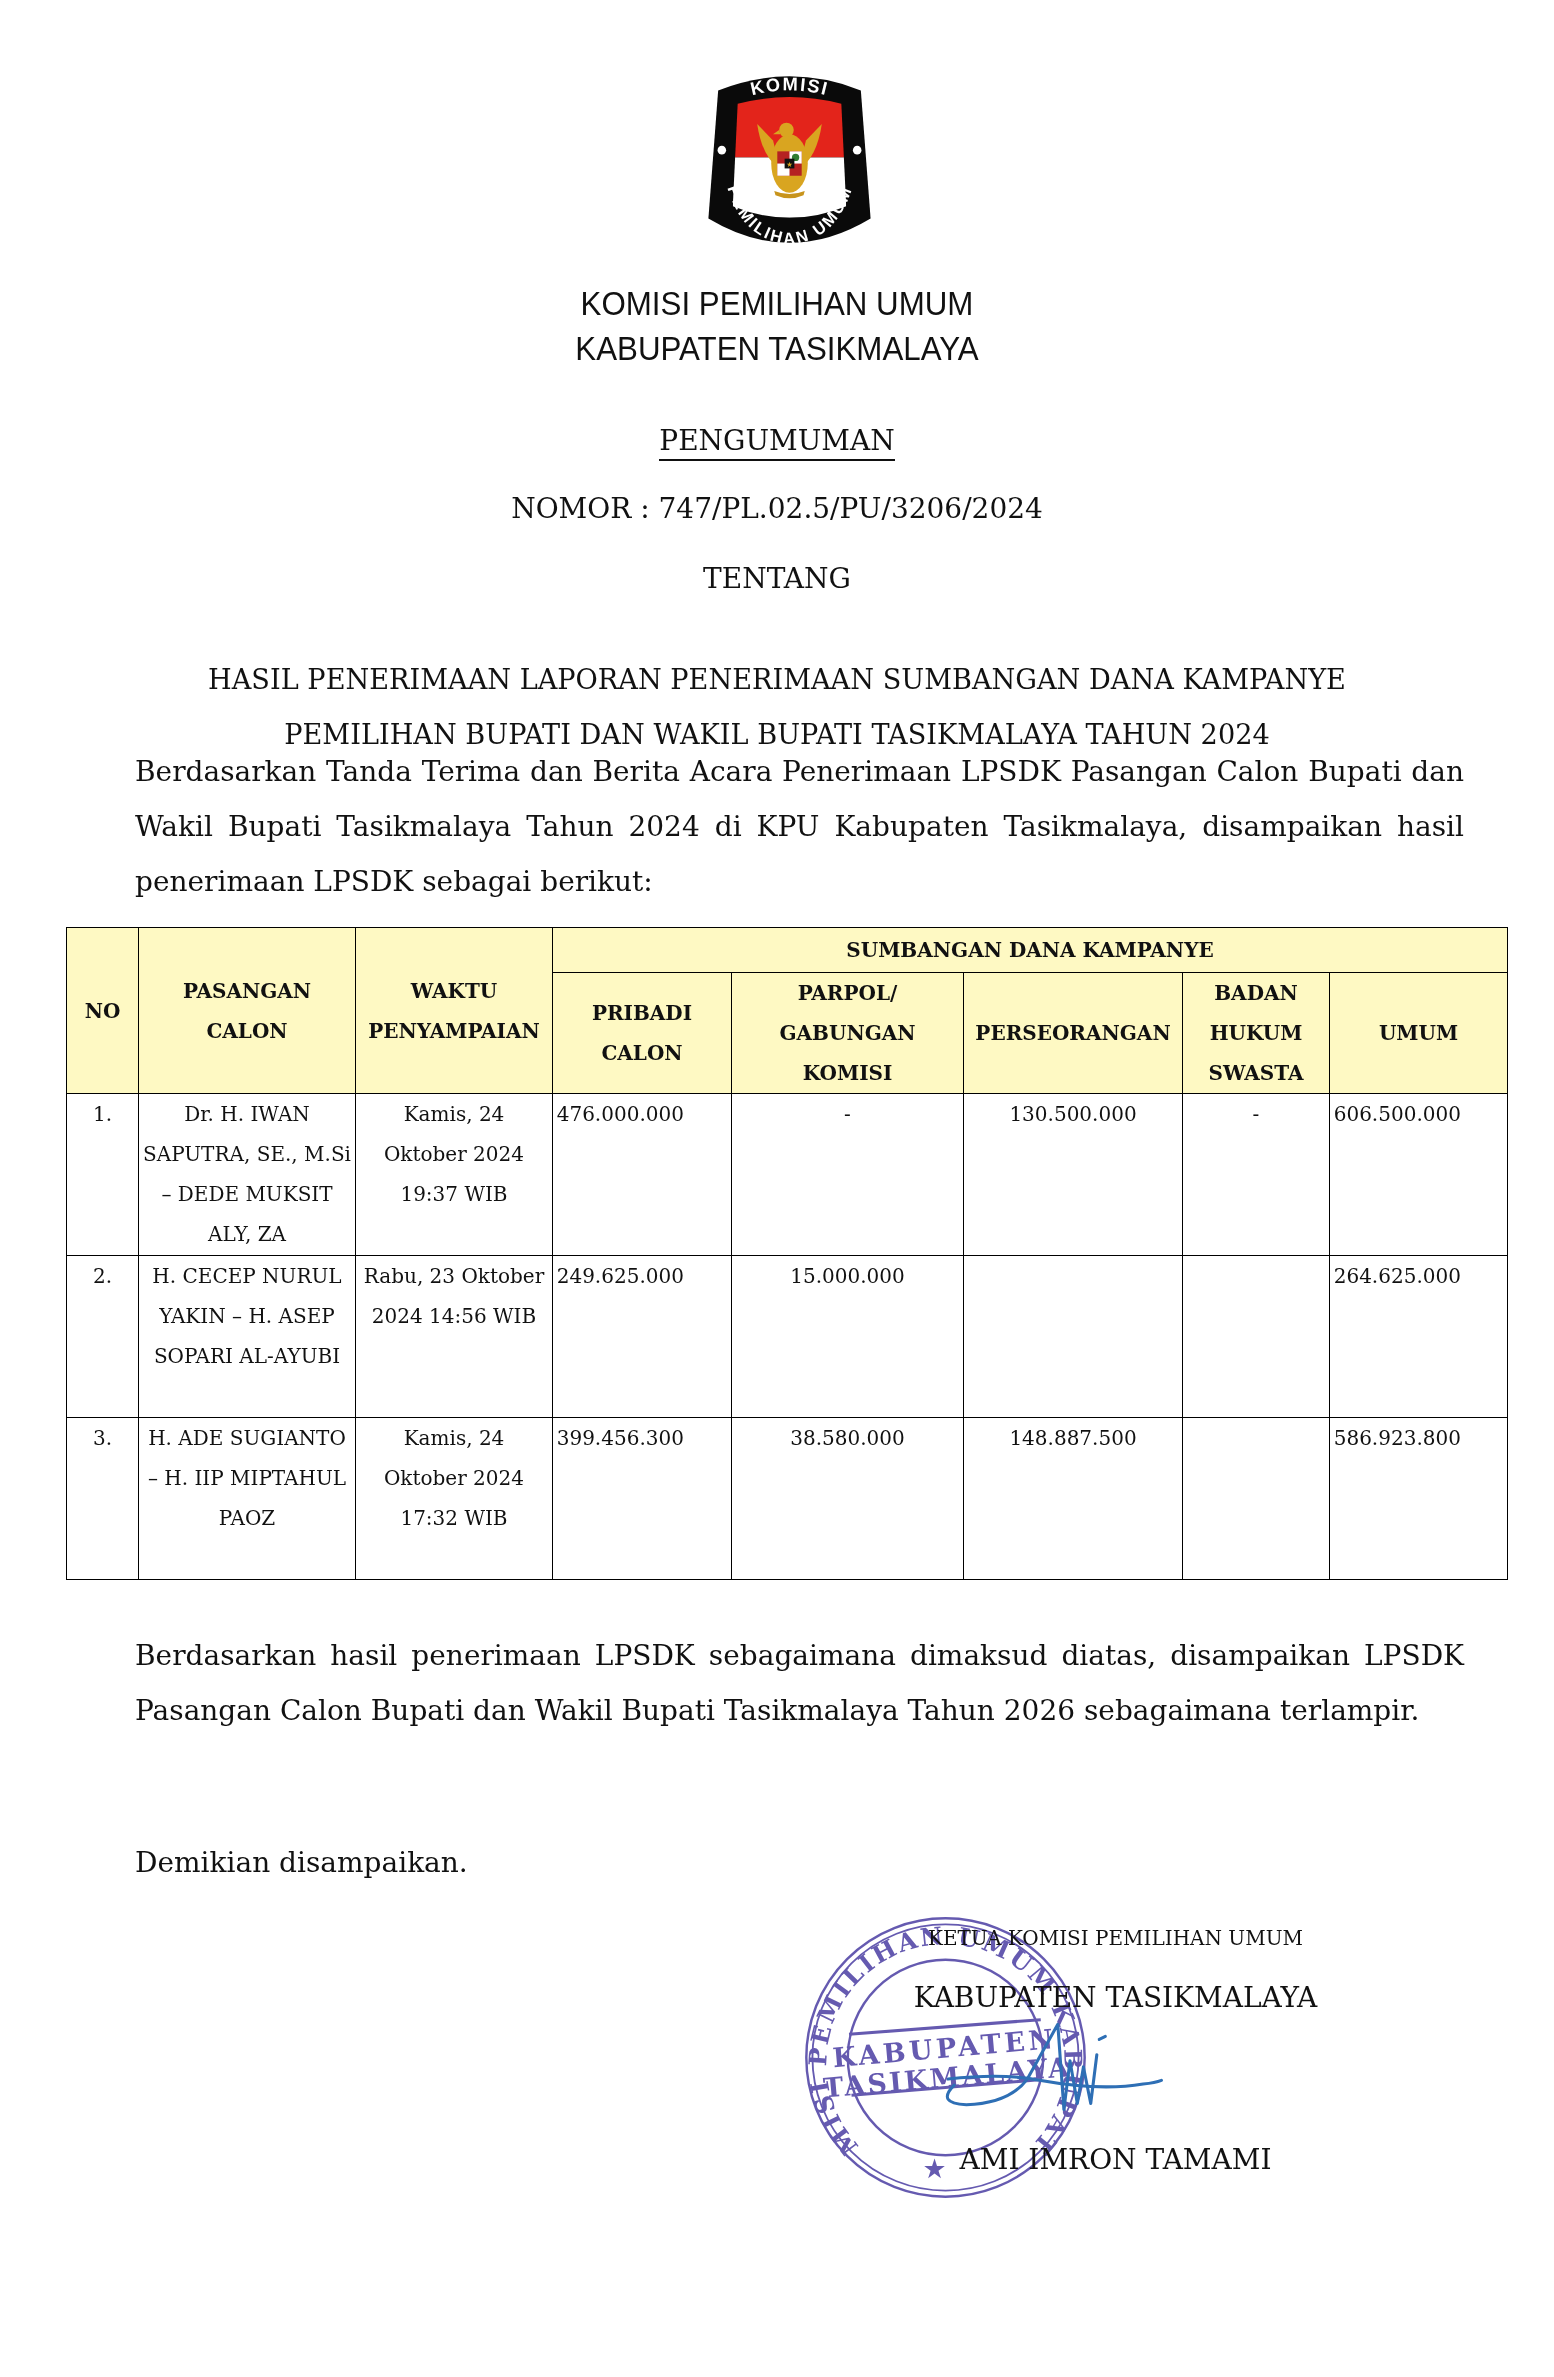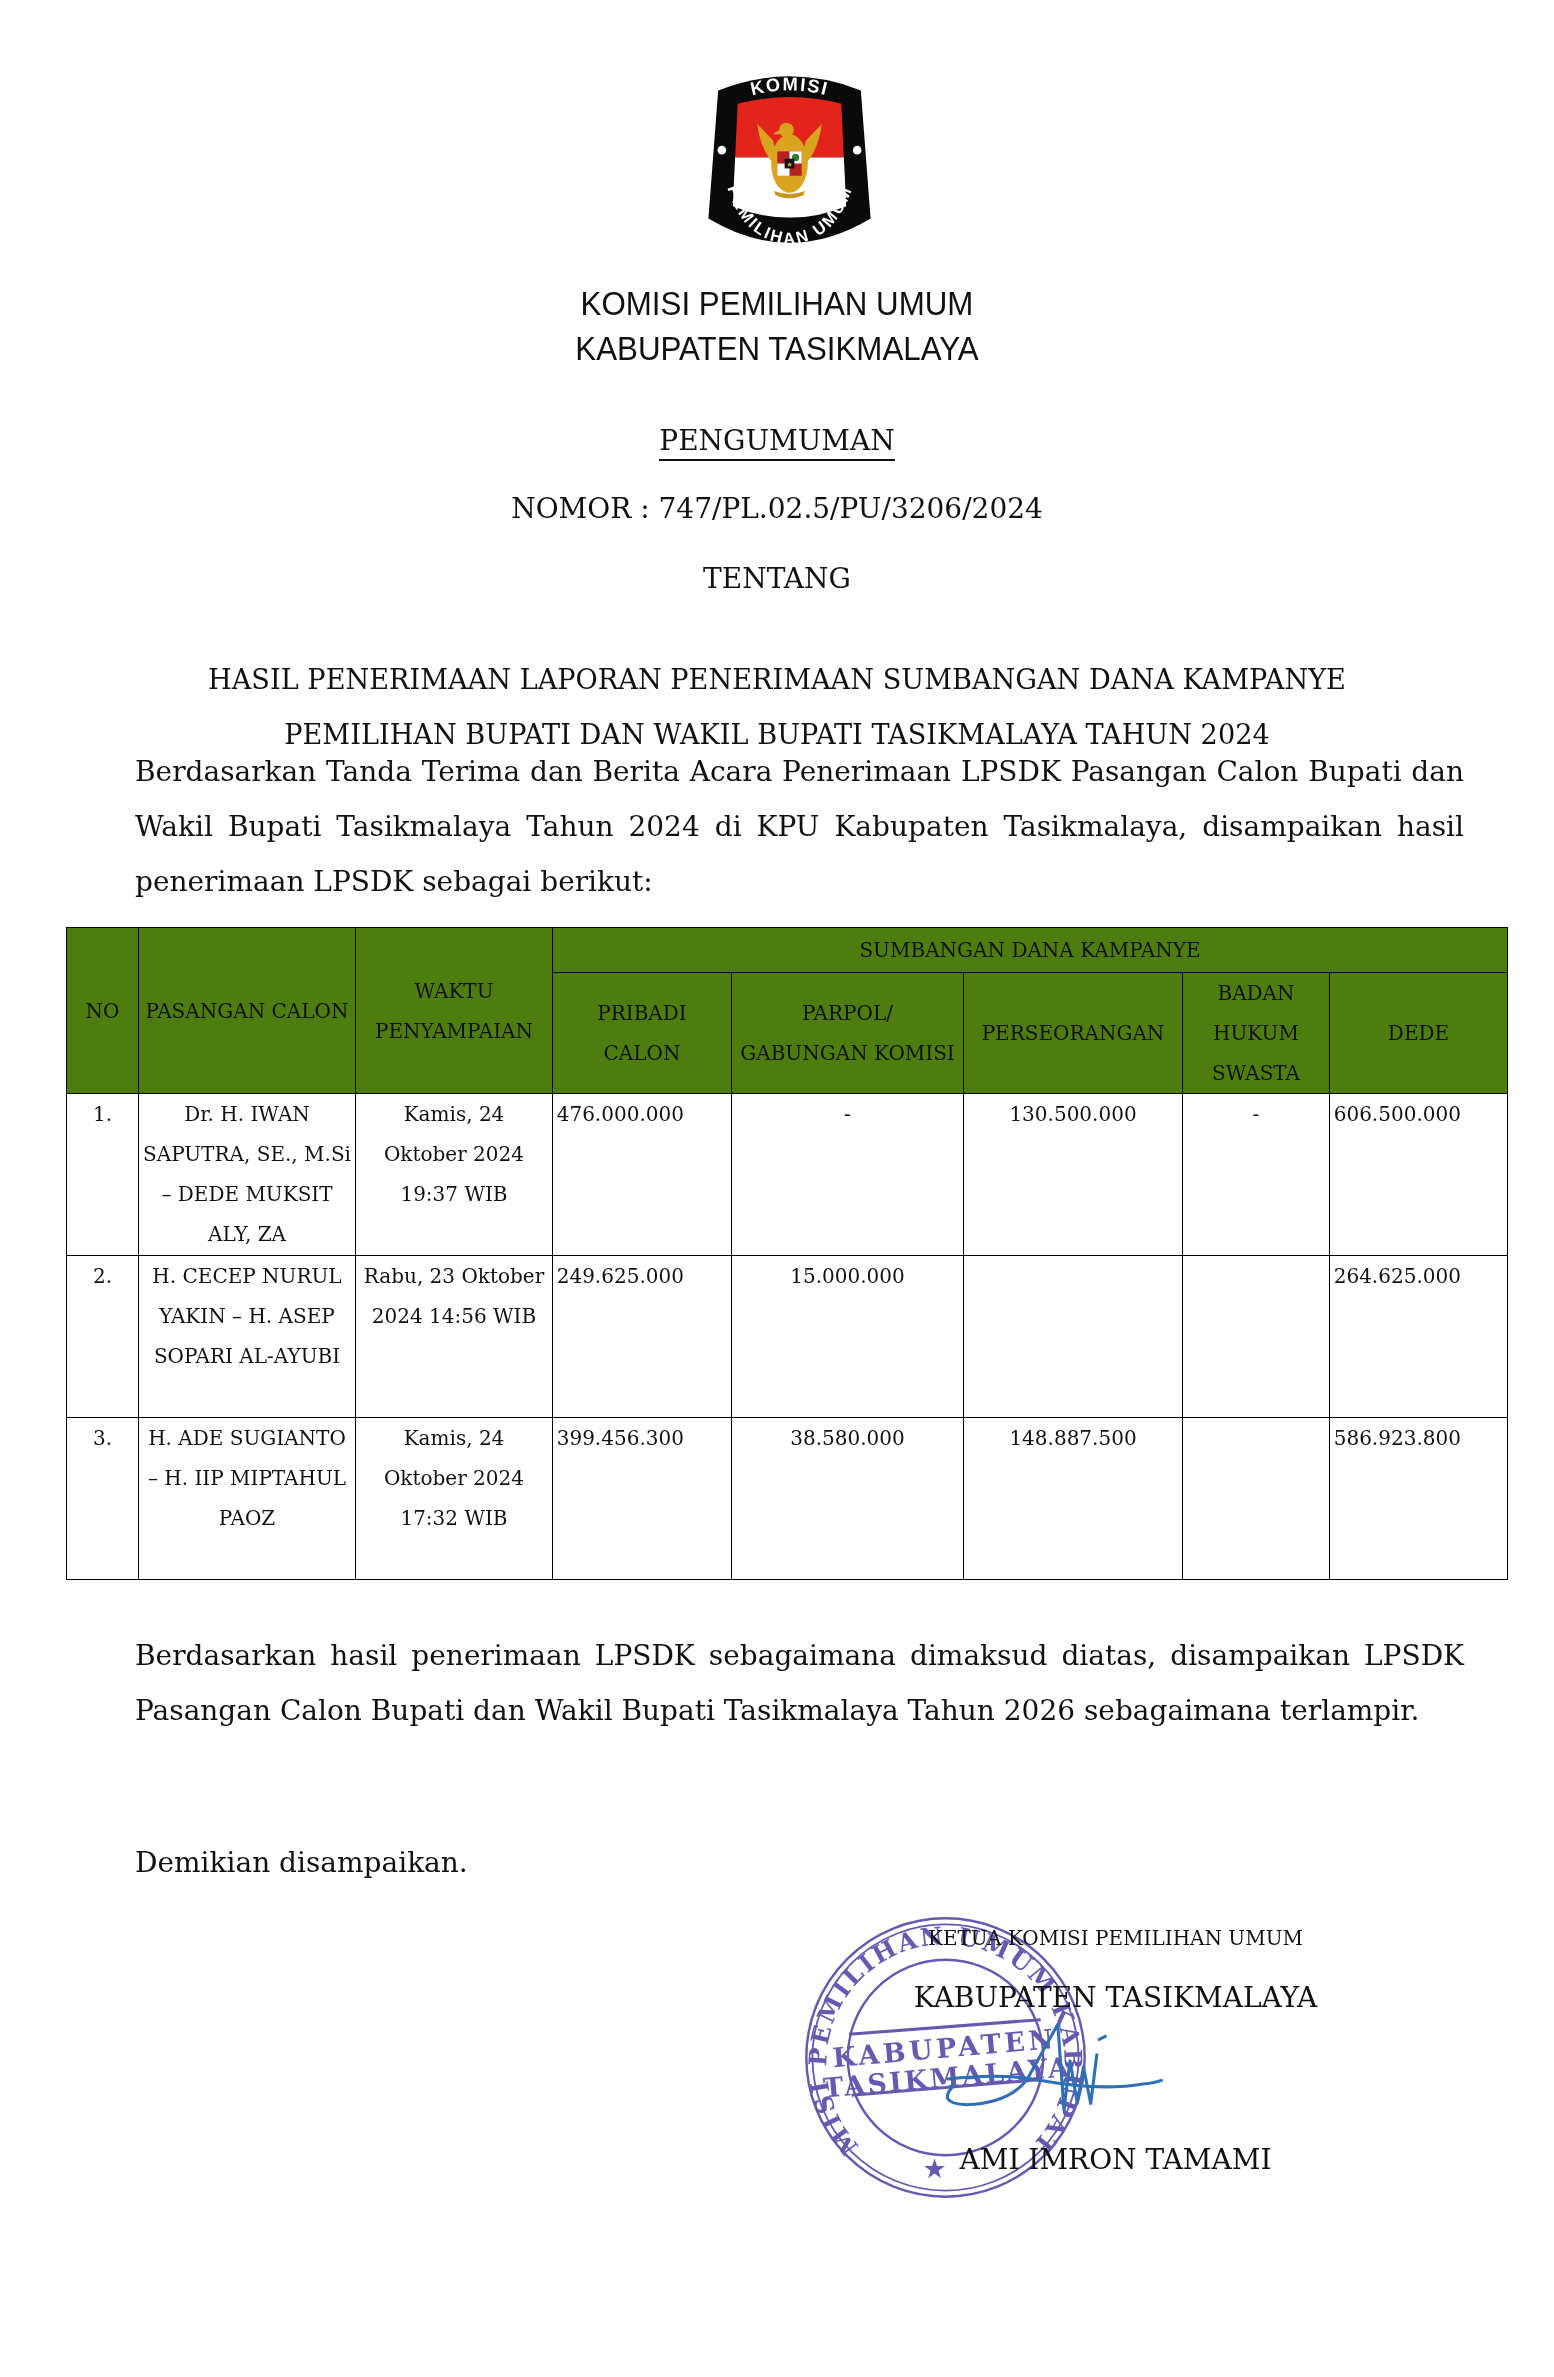--- a/index.html
+++ b/index.html
@@ -27,21 +27,21 @@
   .para { left:135px; width:1329px; font-size:28px; line-height:55px; text-align:justify;
           text-align-last:left; }
   #intro { top:744px; }
   #closing { top:1628px; }
   #demikian { top:1835px; }
 
   
   #tbl { left:66px; top:927px; width:1441px; border-collapse:collapse;
          font-family:"DejaVu Serif", serif; font-size:20px; line-height:40px; table-layout:fixed; }
   #tbl th, #tbl td { border:1.8px solid #000; text-align:center; padding:0 3.7px; }
-  #tbl th { background:#4d7c0f; font-weight:normal; }
+  #tbl th { background:#fef9c3; font-weight:bold; }
   #tbl td { vertical-align:top; background:#fff; }
   #tbl td.num { text-align:left; padding-right:1px; }
   #tbl td.mid { text-align:center; }
   #tbl tr.hdr1 th { height:44px; }
   #tbl tr.hdr2 th { height:119px; }
   #tbl tbody tr { height:162px; }
 
   
   #ketua1 { left:841px; width:549px; text-align:center; top:1926px; font-size:20px; }
   #ketua2 { left:841px; width:549px; text-align:center; top:1981px; font-size:28px; }
@@ -116,21 +116,21 @@
       <th rowspan="2">NO</th>
       <th rowspan="2">PASANGAN CALON</th>
       <th rowspan="2">WAKTU PENYAMPAIAN</th>
       <th colspan="5">SUMBANGAN DANA KAMPANYE</th>
     </tr>
     <tr class="hdr2">
       <th>PRIBADI CALON</th>
       <th>PARPOL/ GABUNGAN KOMISI</th>
       <th>PERSEORANGAN</th>
       <th>BADAN HUKUM SWASTA</th>
-      <th>DEDE</th>
+      <th>UMUM</th>
     </tr>
   </thead>
   <tbody>
     <tr>
       <td>1.</td>
       <td>Dr. H. IWAN SAPUTRA, SE., M.Si – DEDE MUKSIT ALY, ZA</td>
       <td>Kamis, 24 Oktober 2024 19:37 WIB</td>
       <td class="num">476.000.000</td>
       <td class="mid">-</td>
       <td class="mid">130.500.000</td>

